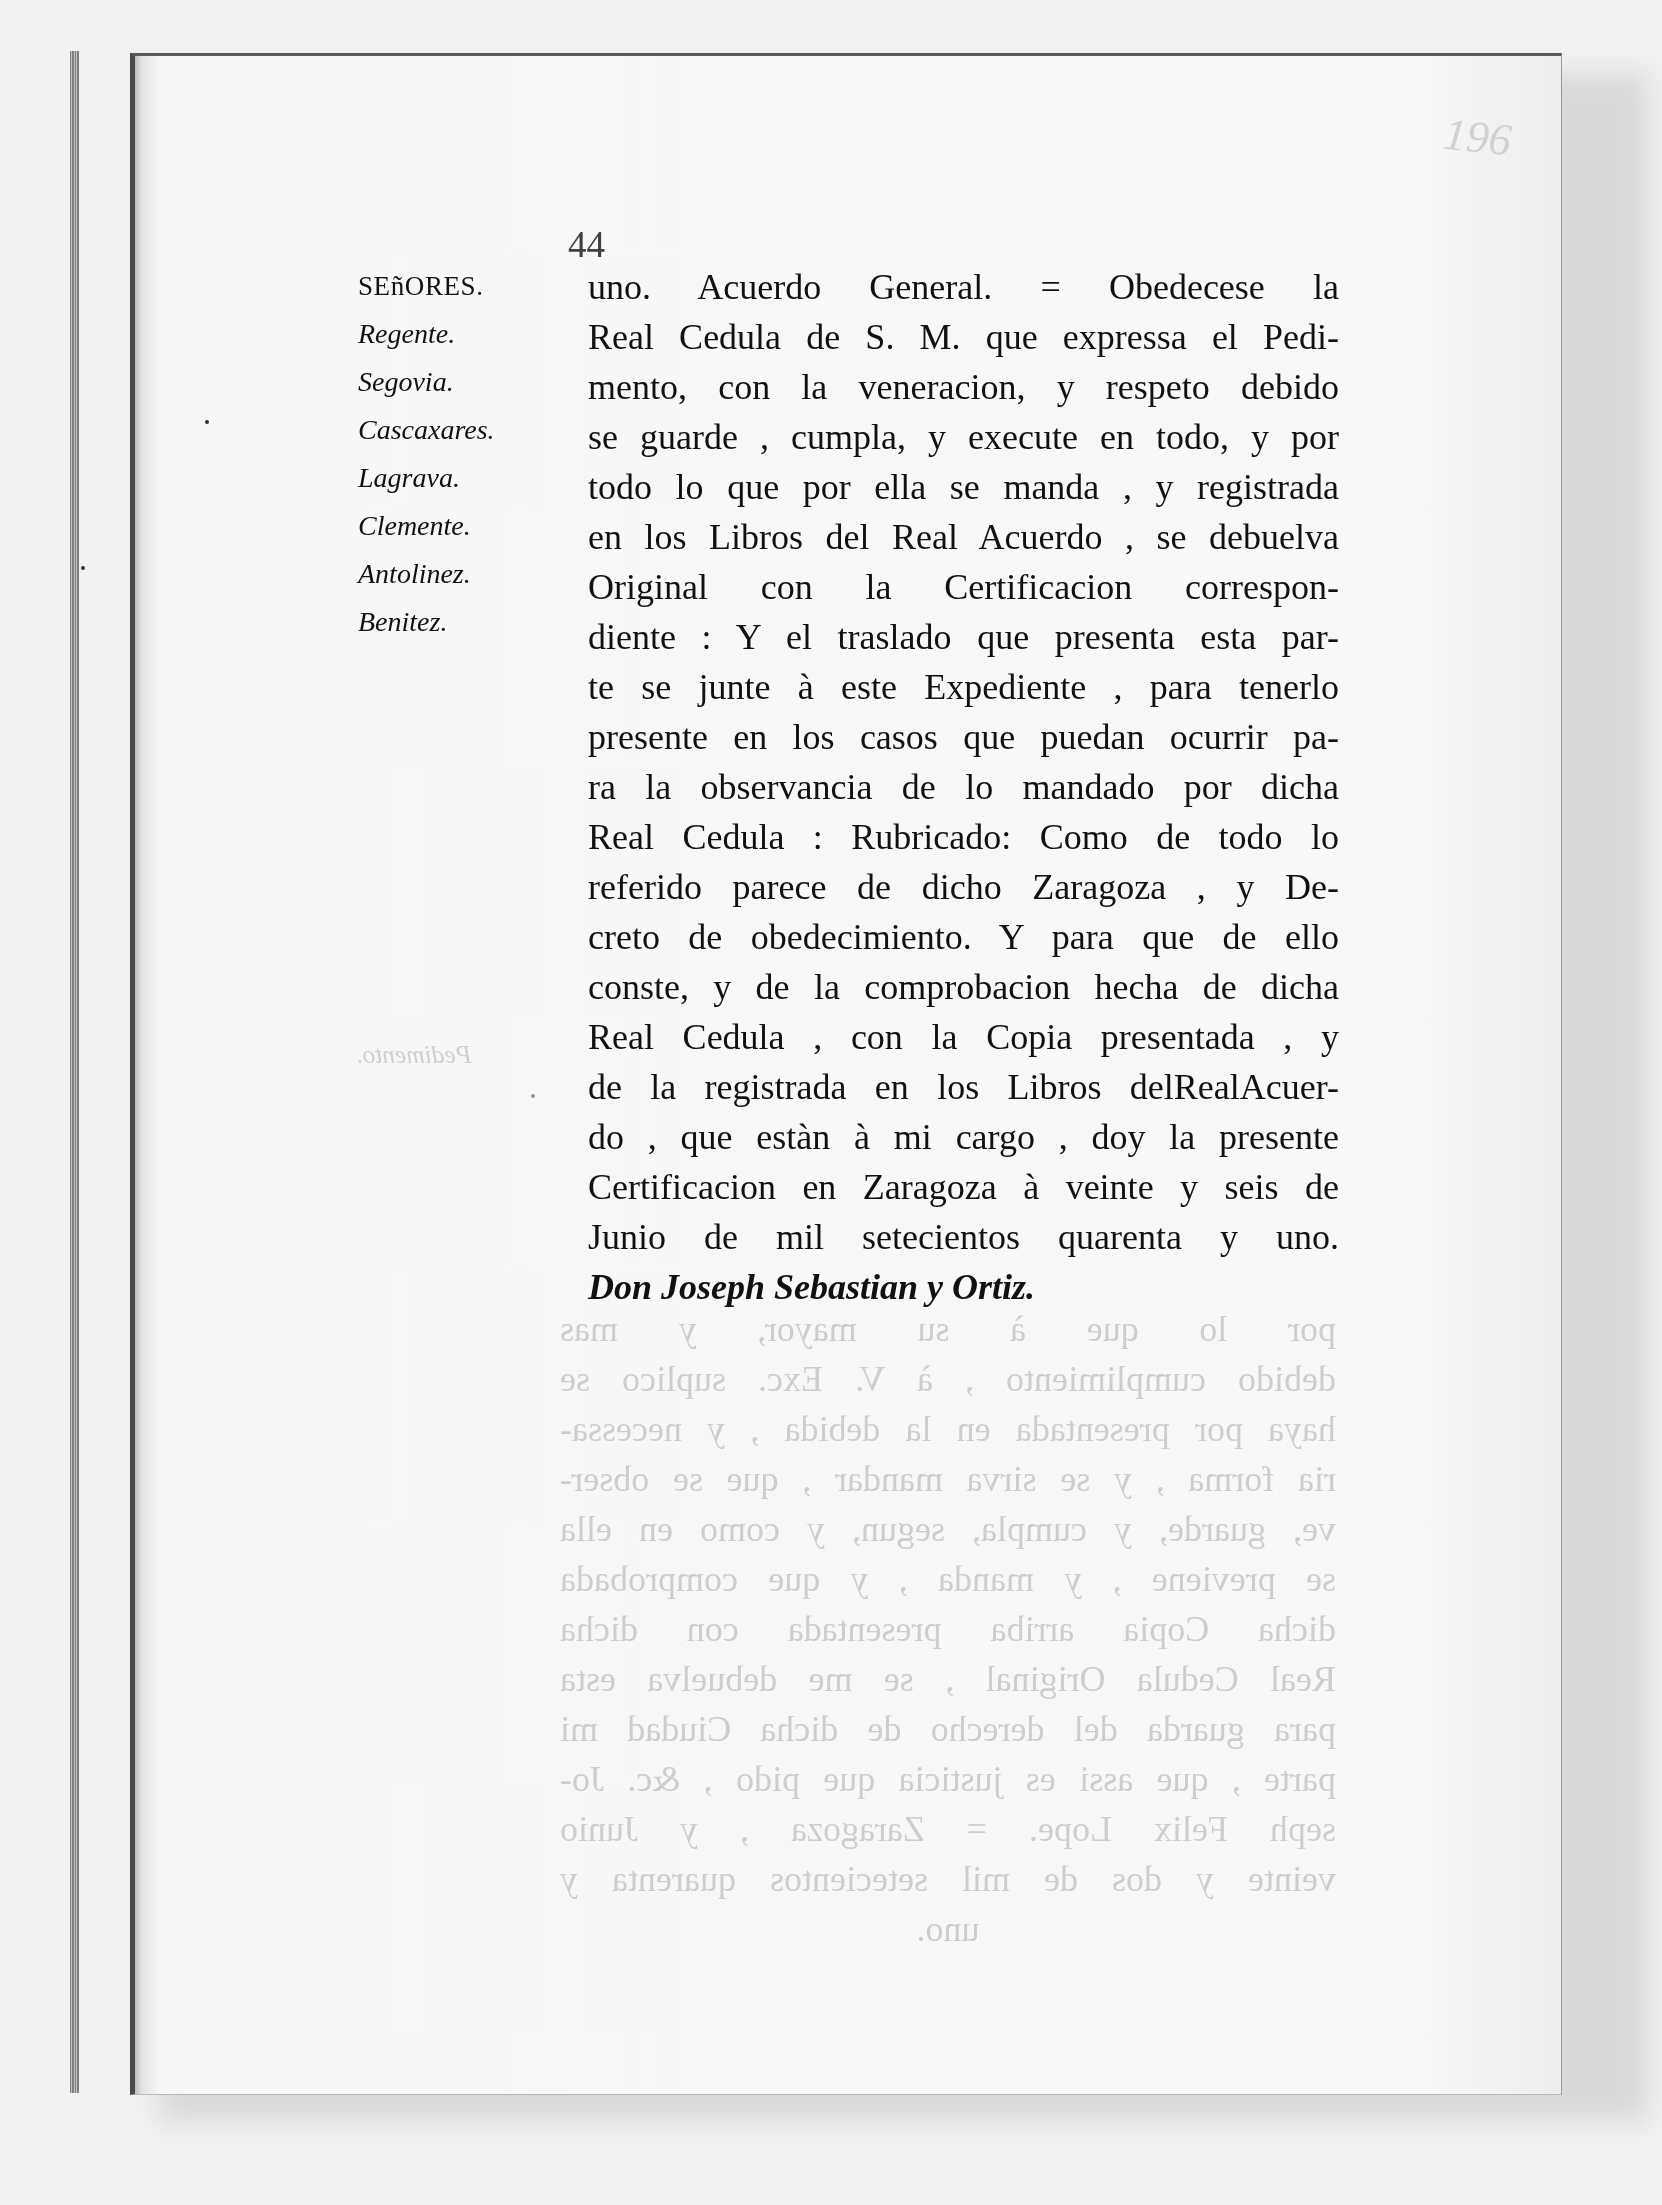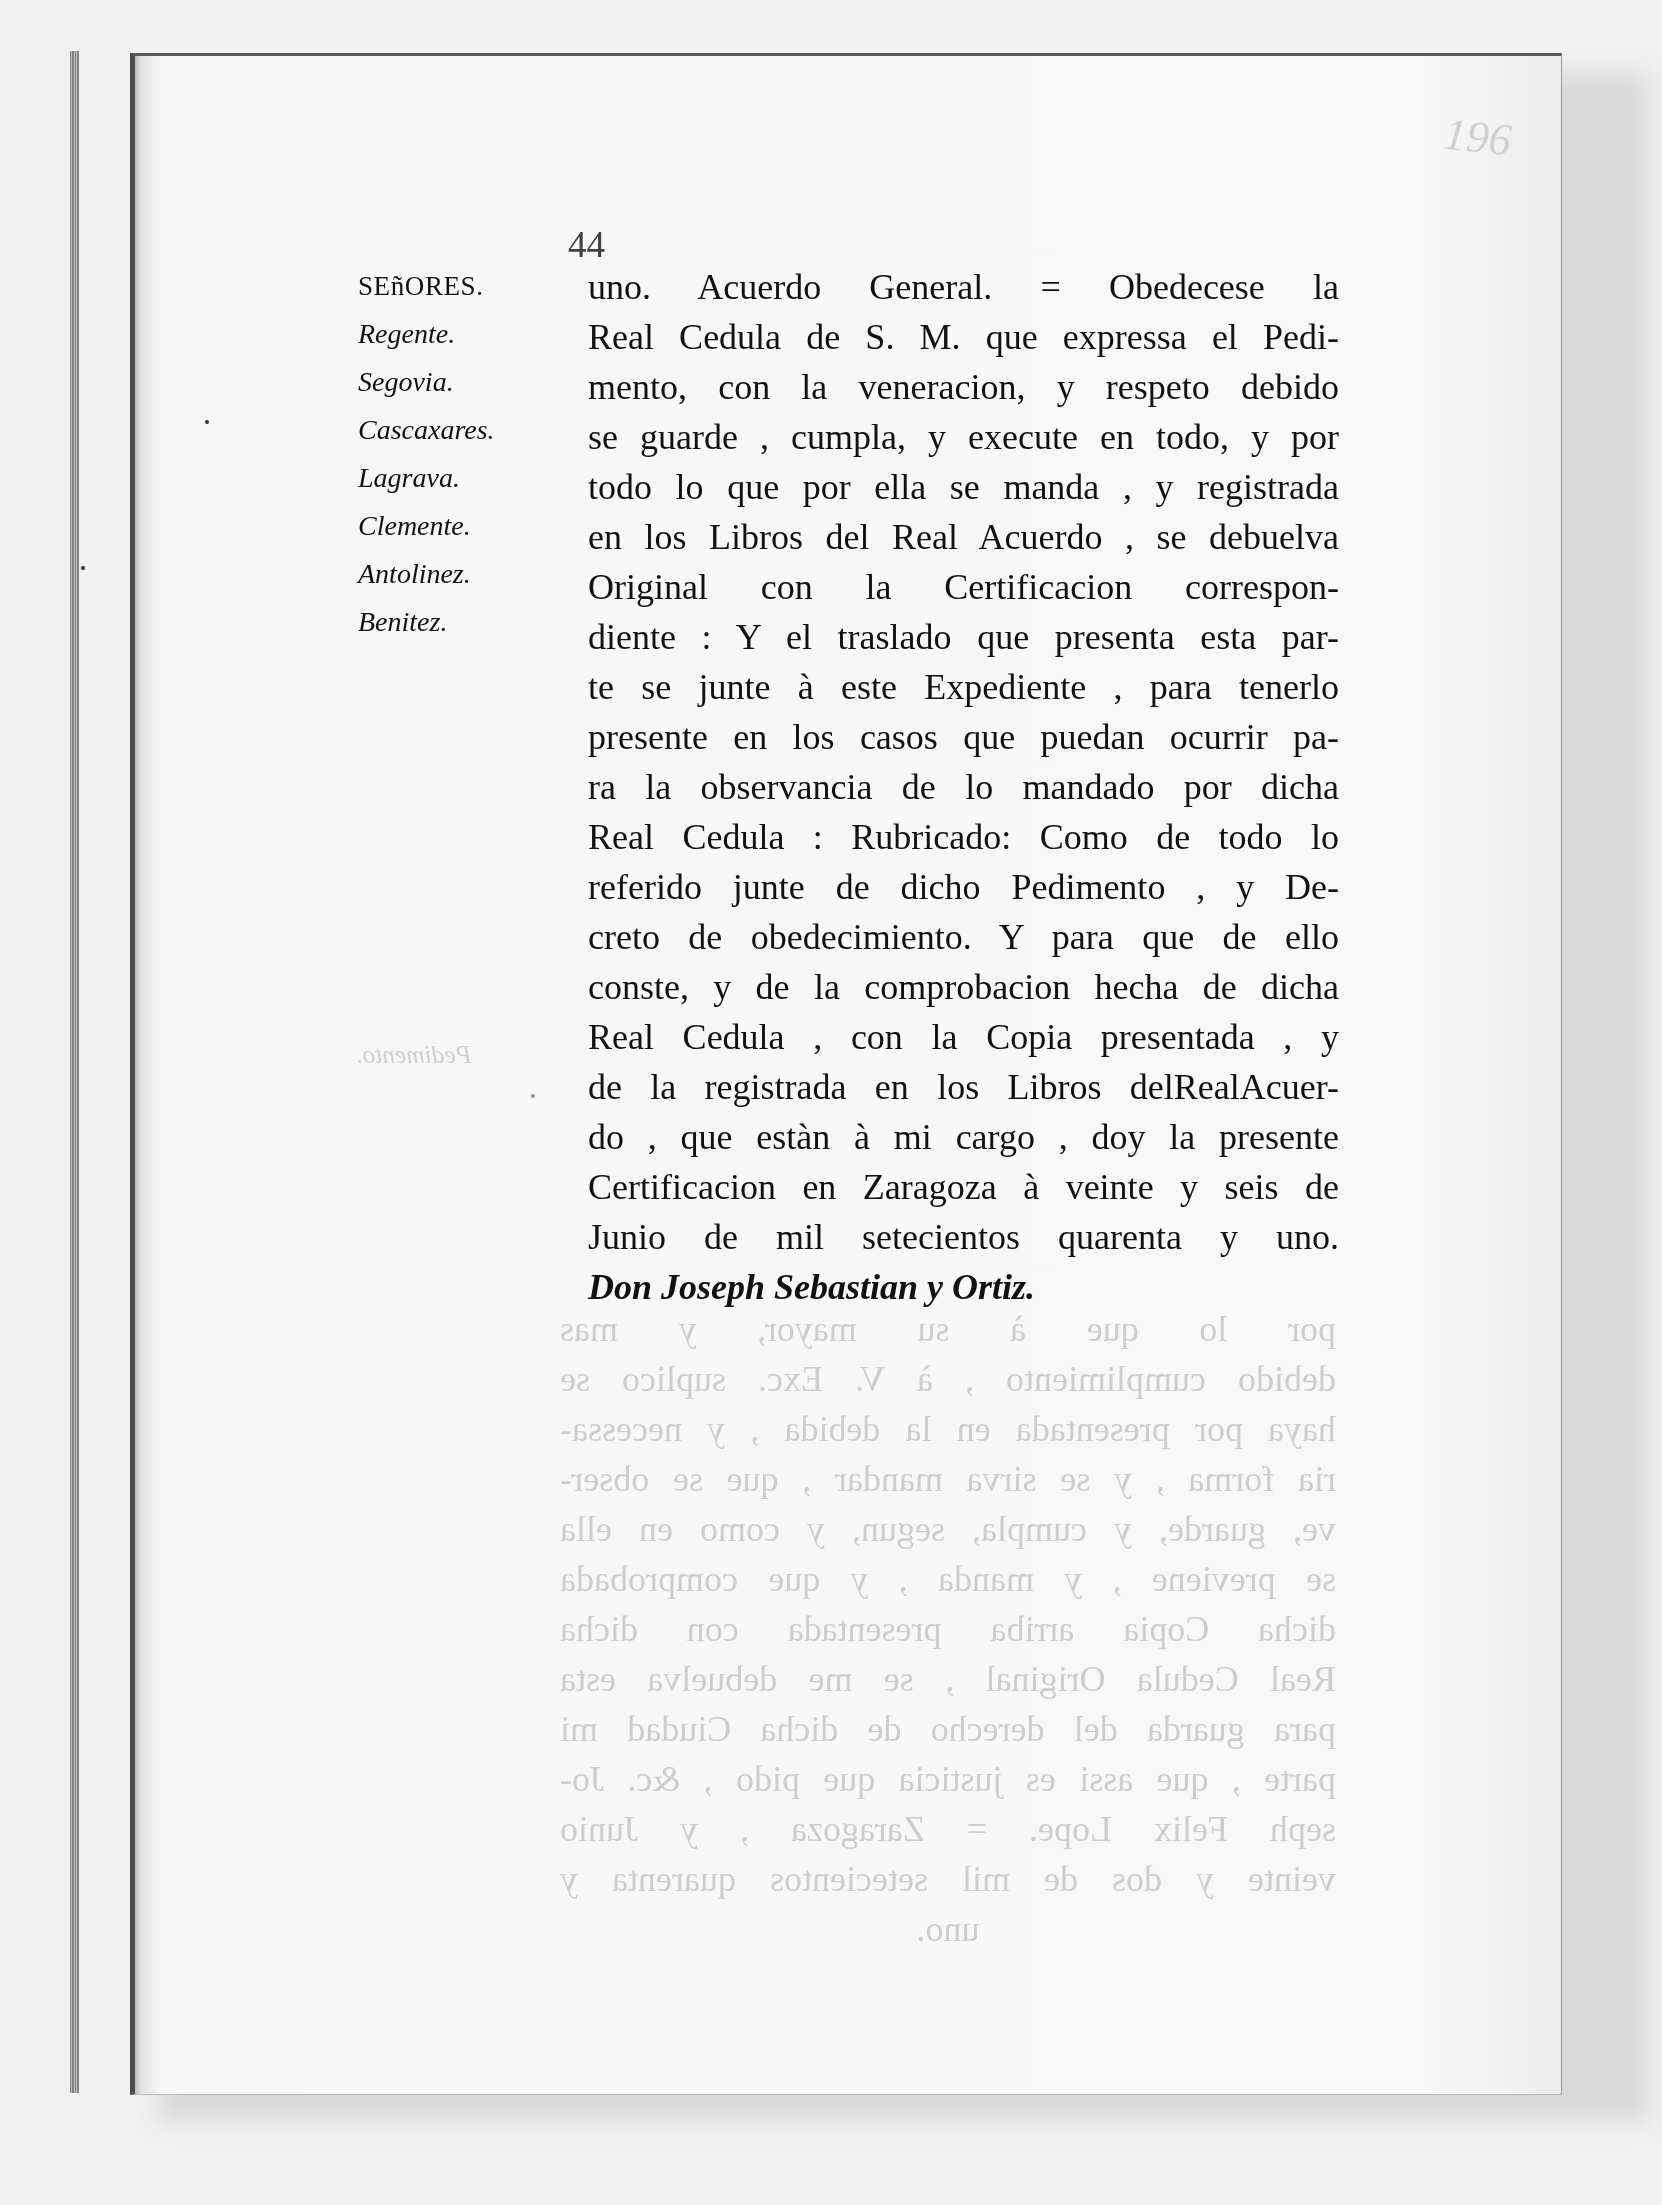--- a/index.html
+++ b/index.html
@@ -106,21 +106,21 @@
   <span class="line">mento, con la veneracion, y respeto debido</span>
   <span class="line">se guarde , cumpla, y execute en todo, y por</span>
   <span class="line">todo lo que por ella se manda , y registrada</span>
   <span class="line">en los Libros del Real Acuerdo , se debuelva</span>
   <span class="line">Original con la Certificacion correspon-</span>
   <span class="line">diente : Y el traslado que presenta esta par-</span>
   <span class="line">te se junte à este Expediente , para tenerlo</span>
   <span class="line">presente en los casos que puedan ocurrir pa-</span>
   <span class="line">ra la observancia de lo mandado por dicha</span>
   <span class="line">Real Cedula : Rubricado: Como de todo lo</span>
-  <span class="line">referido junte de dicho Pedimento , y De-</span>
+  <span class="line">referido parece de dicho Zaragoza , y De-</span>
   <span class="line">creto de obedecimiento. Y para que de ello</span>
   <span class="line">conste, y de la comprobacion hecha de dicha</span>
   <span class="line">Real Cedula , con la Copia presentada , y</span>
   <span class="line">de la registrada en los Libros delRealAcuer-</span>
   <span class="line">do , que estàn à mi cargo , doy la presente</span>
   <span class="line">Certificacion en Zaragoza à veinte y seis de</span>
   <span class="line">Junio de mil setecientos quarenta y uno.</span>
   <span class="line sig">Don Joseph Sebastian y Ortiz.</span>
 </div>
 

